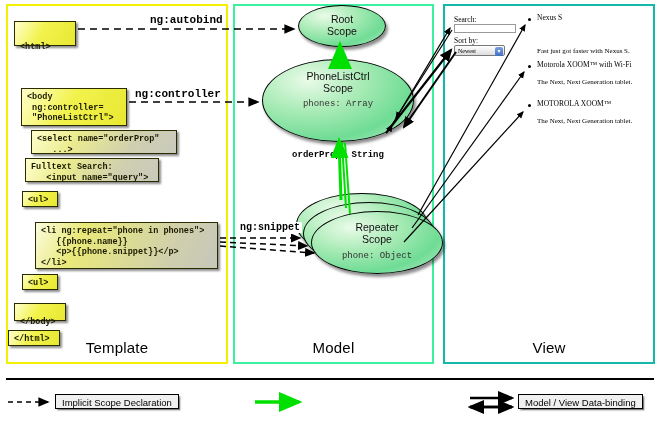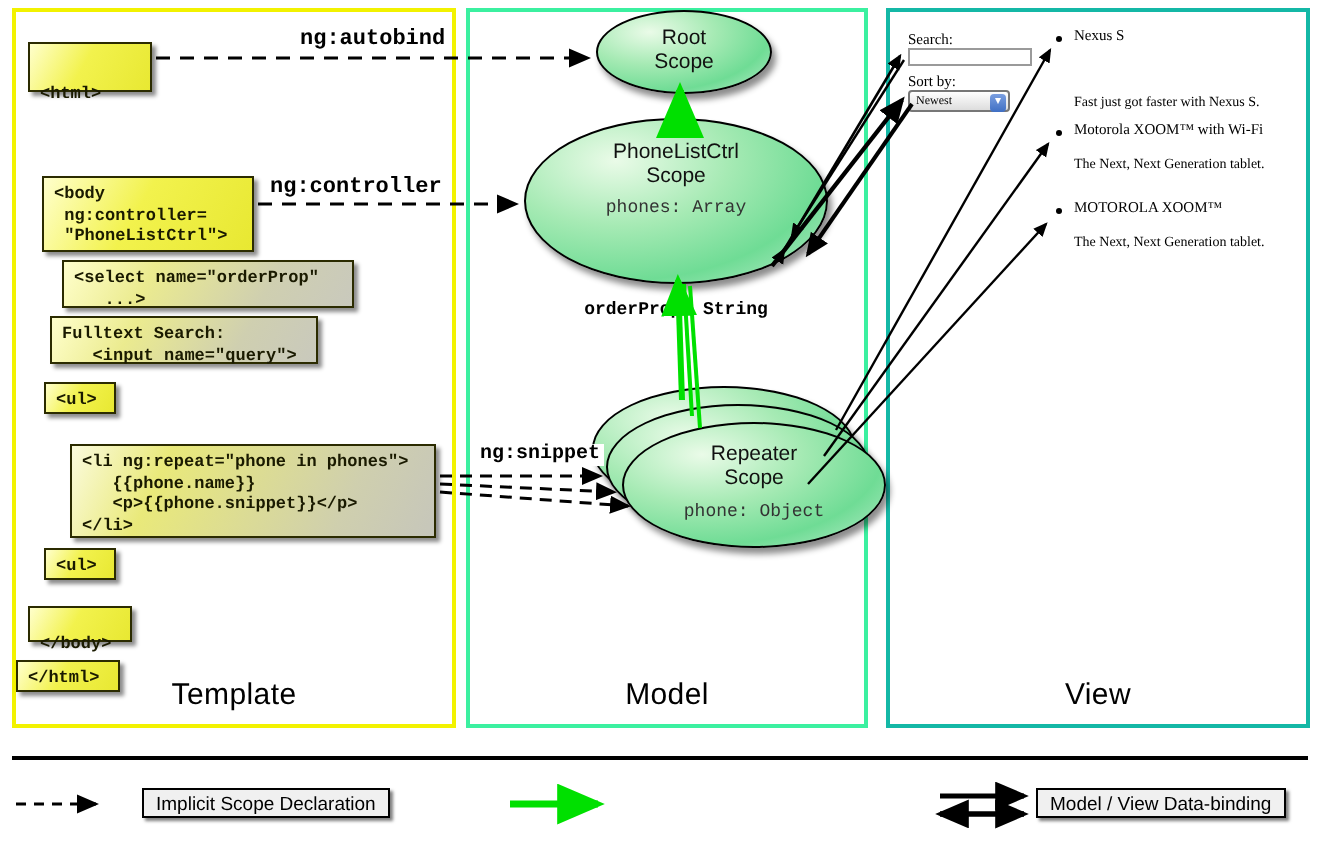--- a/index.html
+++ b/index.html
@@ -185,16 +185,16 @@
   <div id="legend-rule"></div>
 
   <svg class="overlay">
     <line x1="8" y1="402" x2="48" y2="402" stroke="#000" stroke-width="1.6" stroke-dasharray="5,4" marker-end="url(#ah)"></line>
     <line x1="255" y1="402" x2="299" y2="402" stroke="#00e000" stroke-width="3.4" marker-end="url(#ahg)"></line>
     <line x1="470" y1="398" x2="512" y2="398" stroke="#000" stroke-width="2.4" marker-end="url(#ah)"></line>
     <line x1="512" y1="407" x2="470" y2="407" stroke="#000" stroke-width="2.4" marker-end="url(#ah)"></line>
     <line x1="470" y1="407" x2="512" y2="407" stroke="#000" stroke-width="2.4" marker-end="url(#ah)"></line>
   </svg>
 
-  <div class="lg-box" style="left:71px;top:394px;">Implicit Scope Declaration</div>
+  <div class="lg-box" style="left:55px;top:394px;">Implicit Scope Declaration</div>
   <div class="lg-box" style="left:518px;top:394px;">Model / View Data-binding</div>
 
 </div>
 
 </body></html>

